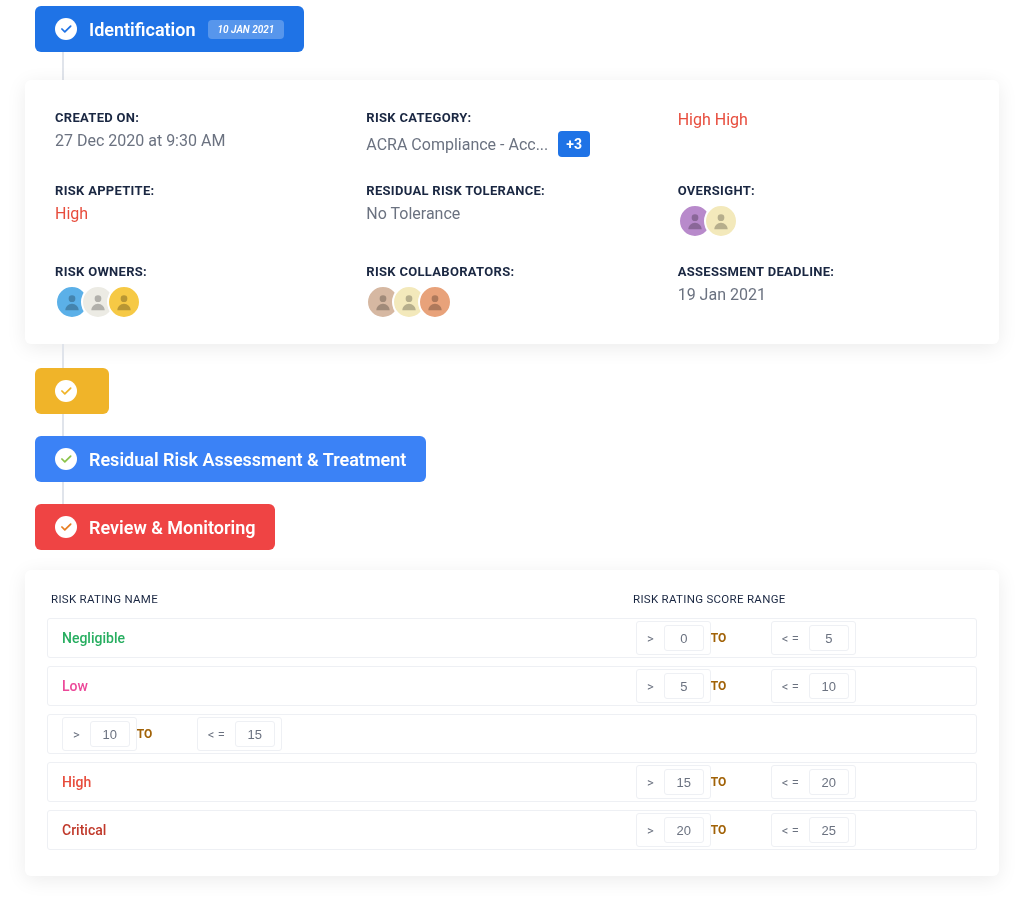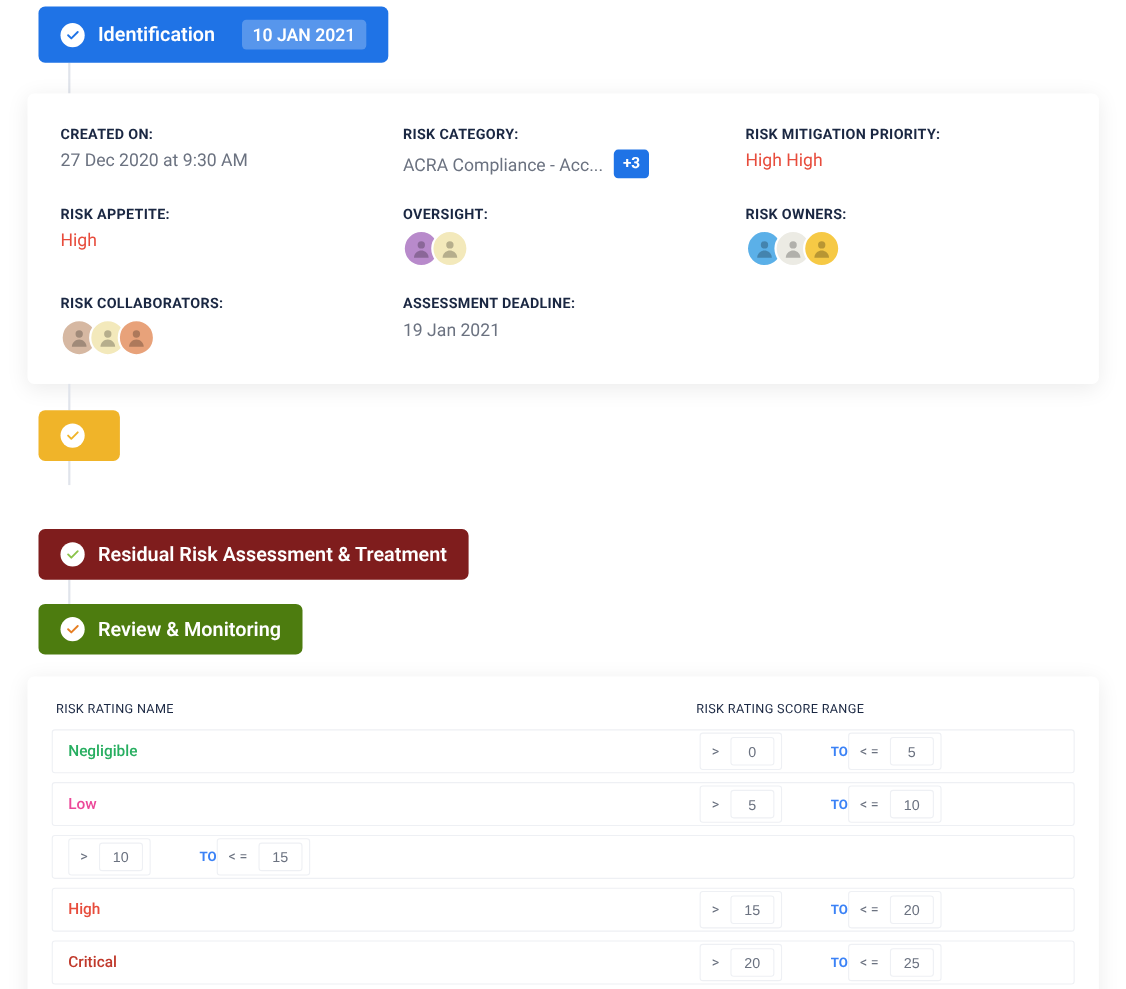--- a/index.html
+++ b/index.html
@@ -29,31 +29,32 @@
   background: #fff;
   display: inline-flex;
   align-items: center; justify-content: center;
   margin-right: 12px;
 }
 .stage-pill .check-circle svg { width: 14px; height: 14px; }
 .stage-pill.blue { background: #1f73e6; }
 .stage-pill.blue .check-circle svg path { stroke: #1f73e6; }
 .stage-pill.yellow { background: #f0b429; }
 .stage-pill.yellow .check-circle svg path { stroke: #f0b429; }
-.stage-pill.green { background: #7f1d1d; margin-top: 40px; }
+.stage-pill.green { background: #3b82f6; }
 .stage-pill.green .check-circle svg path { stroke: #8bc34a; }
-.stage-pill.orange { background: #4d7c0f; }
+.stage-pill.orange { background: #ef4444; }
 .stage-pill.orange .check-circle svg path { stroke: #e67e22; }
 .date-badge {
   background: rgba(255,255,255,0.25);
   padding: 4px 10px;
   border-radius: 4px;
-  font-size: 16px;
+  font-size: 10px;
   font-weight: 600;
-  margin-left: 24px;
+  margin-left: 12px;
+  font-style: italic;
 }
 
 
 .connector {
   width: 2px;
   background: #e0e4eb;
   margin-left: 62px;
 }
 
 
@@ -179,23 +180,23 @@
   height: 26px;
   border: 1px solid #eef0f4;
   border-radius: 3px;
   text-align: center;
   font-size: 13px;
   color: #6b7280;
 }
 .to-label {
   font-size: 12px;
   font-weight: 700;
-  color: #3b82f6;
+  color: #a16207;
   width: 60px;
-  text-align: right;
+  text-align: left;
 }
 .spacer-right {
   width: 10px;
 }
 </style>
 </head>
 <body>
 
 <div class="container">
 
@@ -222,27 +223,30 @@
         <div class="field-value">27 Dec 2020 at 9:30 AM</div>
       </div>
       <div>
         <div class="field-label">RISK CATEGORY:</div>
         <div class="category-row">
           <div class="field-value">ACRA Compliance - Acc...</div>
           <div class="plus-badge">+3</div>
         </div>
       </div>
       <div>
-        <div class="field-label">RISK MITIGATION PRIORITY:</div>
         <div class="field-value veryhigh">High High</div>
       </div>
 
       <div>
         <div class="field-label">RISK APPETITE:</div>
         <div class="field-value high">High</div>
+      </div>
+      <div>
+        <div class="field-label">RESIDUAL RISK TOLERANCE:</div>
+        <div class="field-value">No Tolerance</div>
       </div>
       <div>
         <div class="field-label">OVERSIGHT:</div>
         <div class="avatar-stack" id="oversight-stack">
             <div class="avatar" style="background: rgb(184, 138, 203);">
               <svg viewBox="0 0 24 24" width="20" height="20" fill="rgba(0,0,0,0.25)">
                 <circle cx="12" cy="8" r="4"></circle>
                 <path d="M4 22c0-4.4 3.6-8 8-8s8 3.6 8 8"></path>
               </svg>
             </div>

